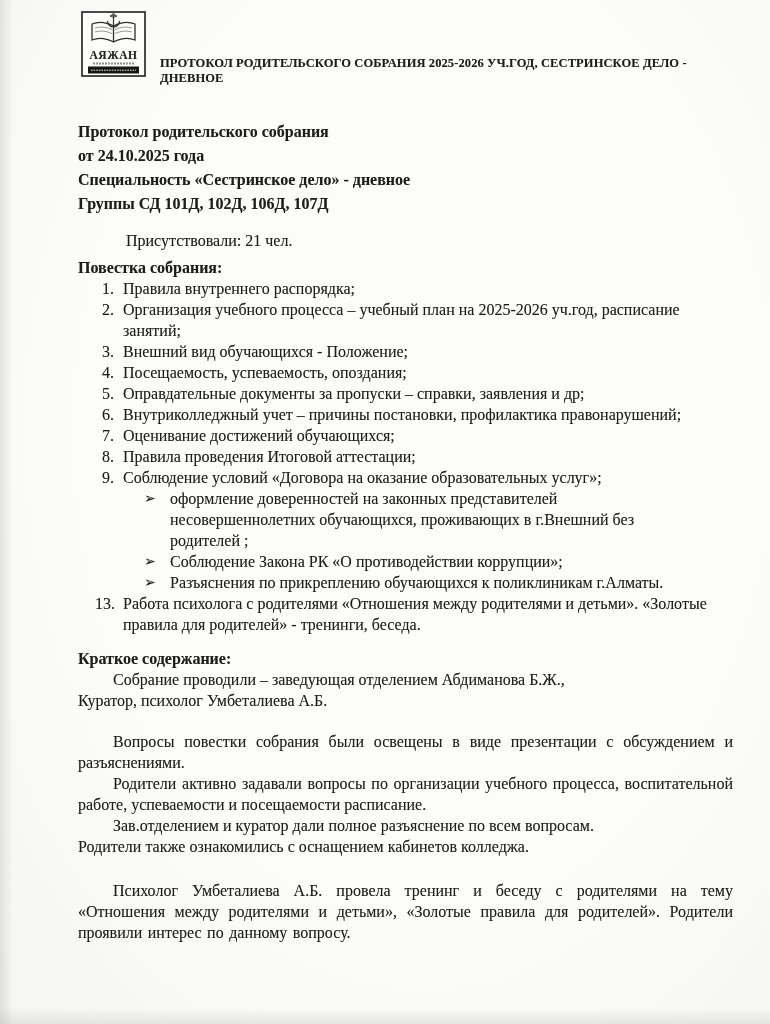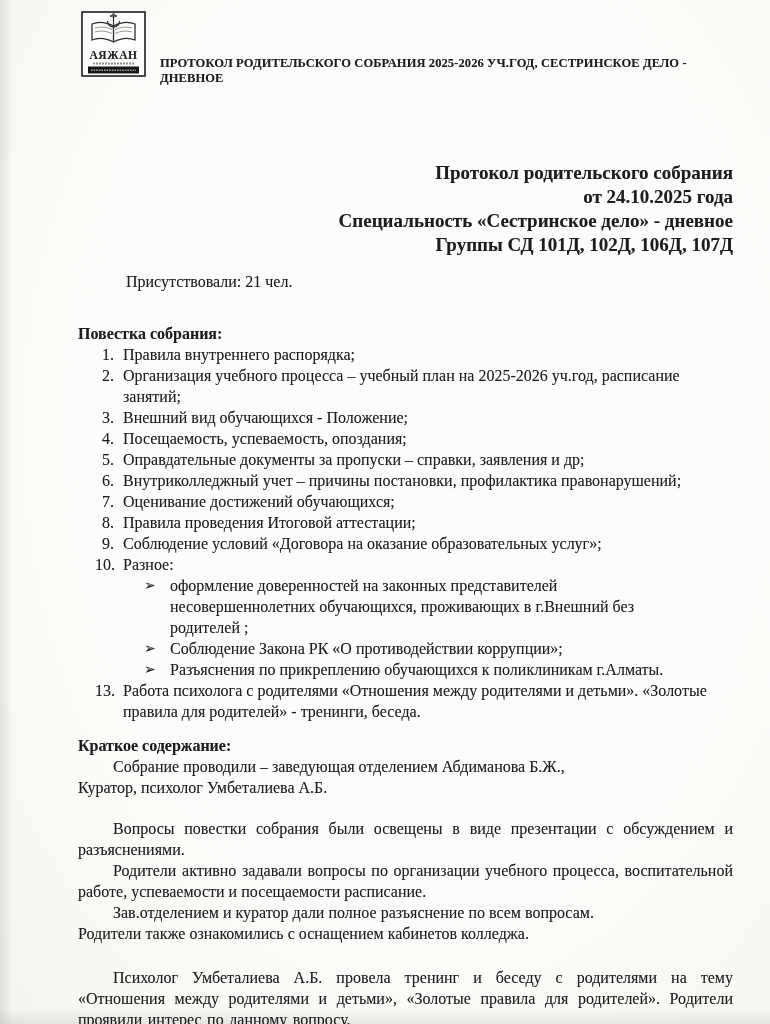--- a/index.html
+++ b/index.html
@@ -36,28 +36,27 @@
   }
   .content {
     position: absolute;
     left: 78px;
     top: 120px;
     width: 655px;
     font-size: 16px;
     line-height: 21px;
   }
   .title-block {
-    font-size: 19px;
+    font-size: 16px;
     line-height: 24px;
     font-weight: bold;
-    text-align: right;
-    margin-top: 41px;
+    text-align: left;
   }
   .attendance { margin-top: 14px; margin-left: 48px; }
-  .agenda-heading { font-weight: bold; margin-top: 31px; }
+  .agenda-heading { font-weight: bold; margin-top: 6px; }
   .agenda-item { display: flex; }
   .agenda-item .num {
     flex: 0 0 45px;
     box-sizing: border-box;
     padding-left: 24px;
   }
   .agenda-item.two-digit .num { padding-left: 17px; }
   .agenda-item .txt { flex: 1 1 auto; }
   .agenda-sub { display: flex; padding-left: 66px; }
   .agenda-sub .bullet {
@@ -146,24 +145,20 @@
         <span class="txt">Оценивание достижений обучающихся;</span>
       </div>
       <div class="agenda-item">
         <span class="num">8.</span>
         <span class="txt">Правила проведения Итоговой аттестации;</span>
       </div>
       <div class="agenda-item">
         <span class="num">9.</span>
         <span class="txt">Соблюдение условий «Договора на оказание образовательных услуг»;</span>
       </div>
-      <div class="agenda-item two-digit">
-        <span class="num">10.</span>
-        <span class="txt">Разное:</span>
-      </div>
 
       <div class="agenda-sub">
         <span class="bullet">➢</span>
         <span class="txt">оформление доверенностей на законных представителей несовершеннолетних обучающихся, проживающих в г.Внешний без родителей ;</span>
       </div>
       <div class="agenda-sub">
         <span class="bullet">➢</span>
         <span class="txt">Соблюдение Закона РК «О противодействии коррупции»;</span>
       </div>
       <div class="agenda-sub">

